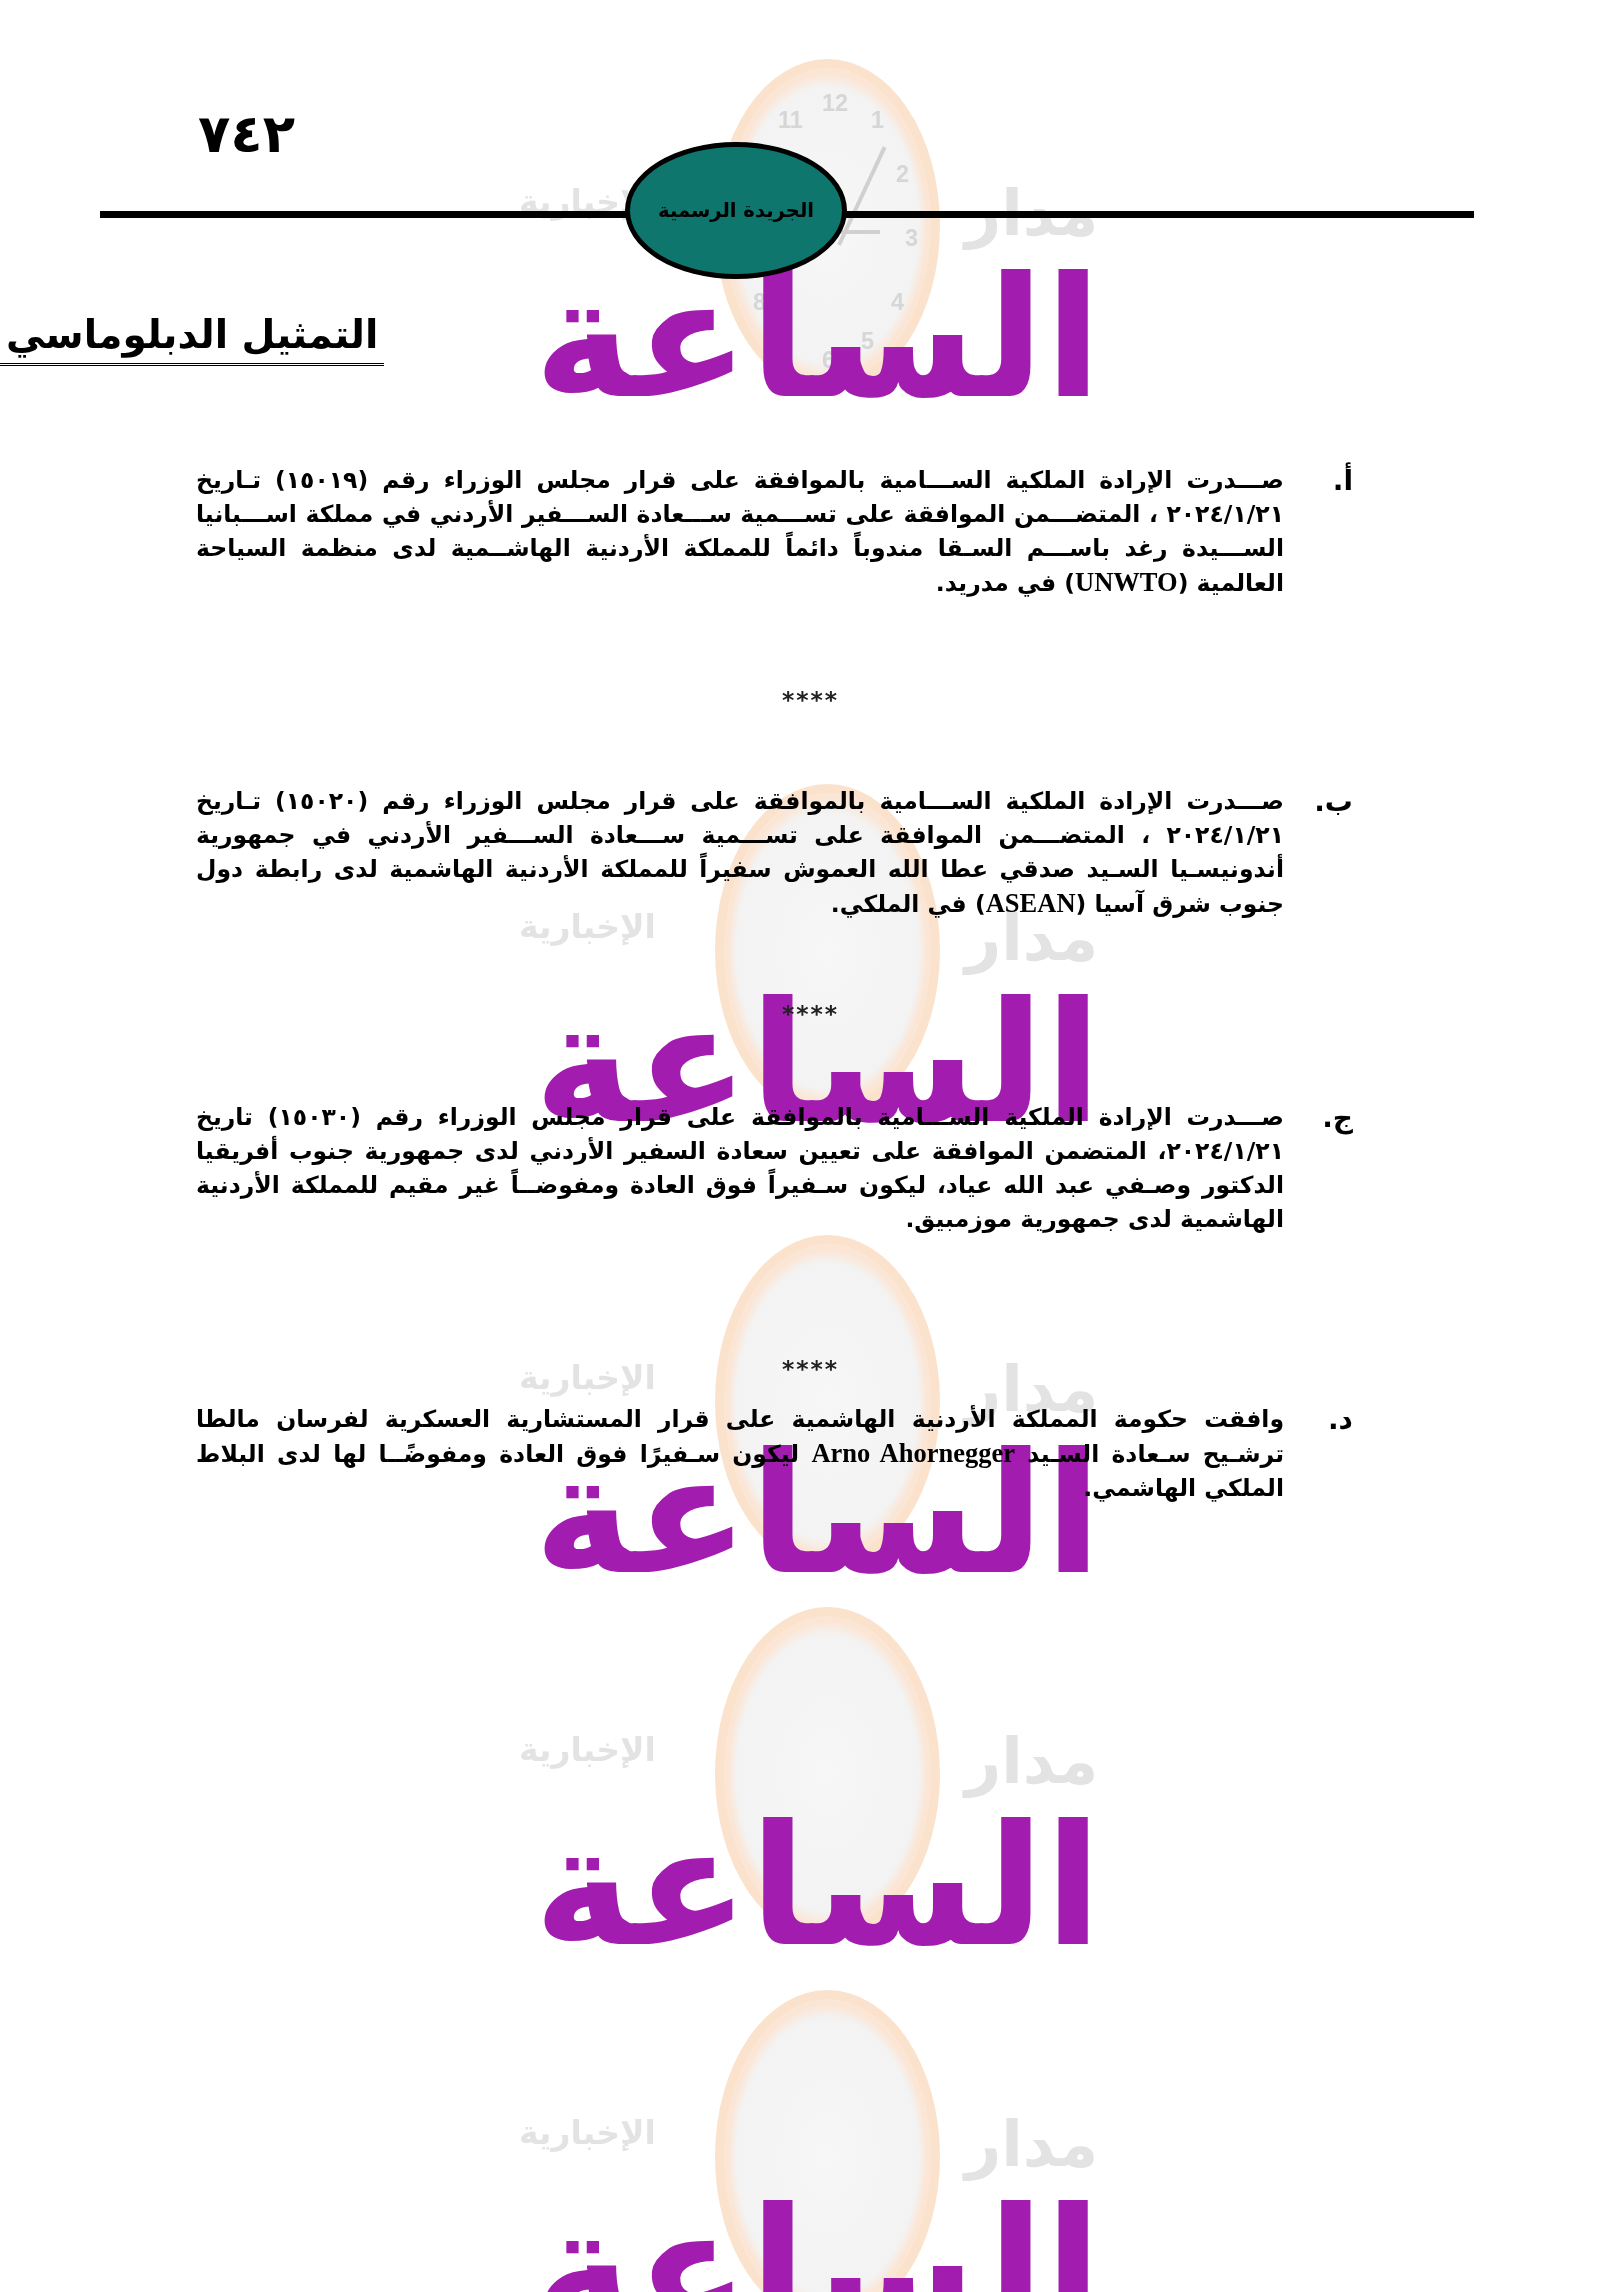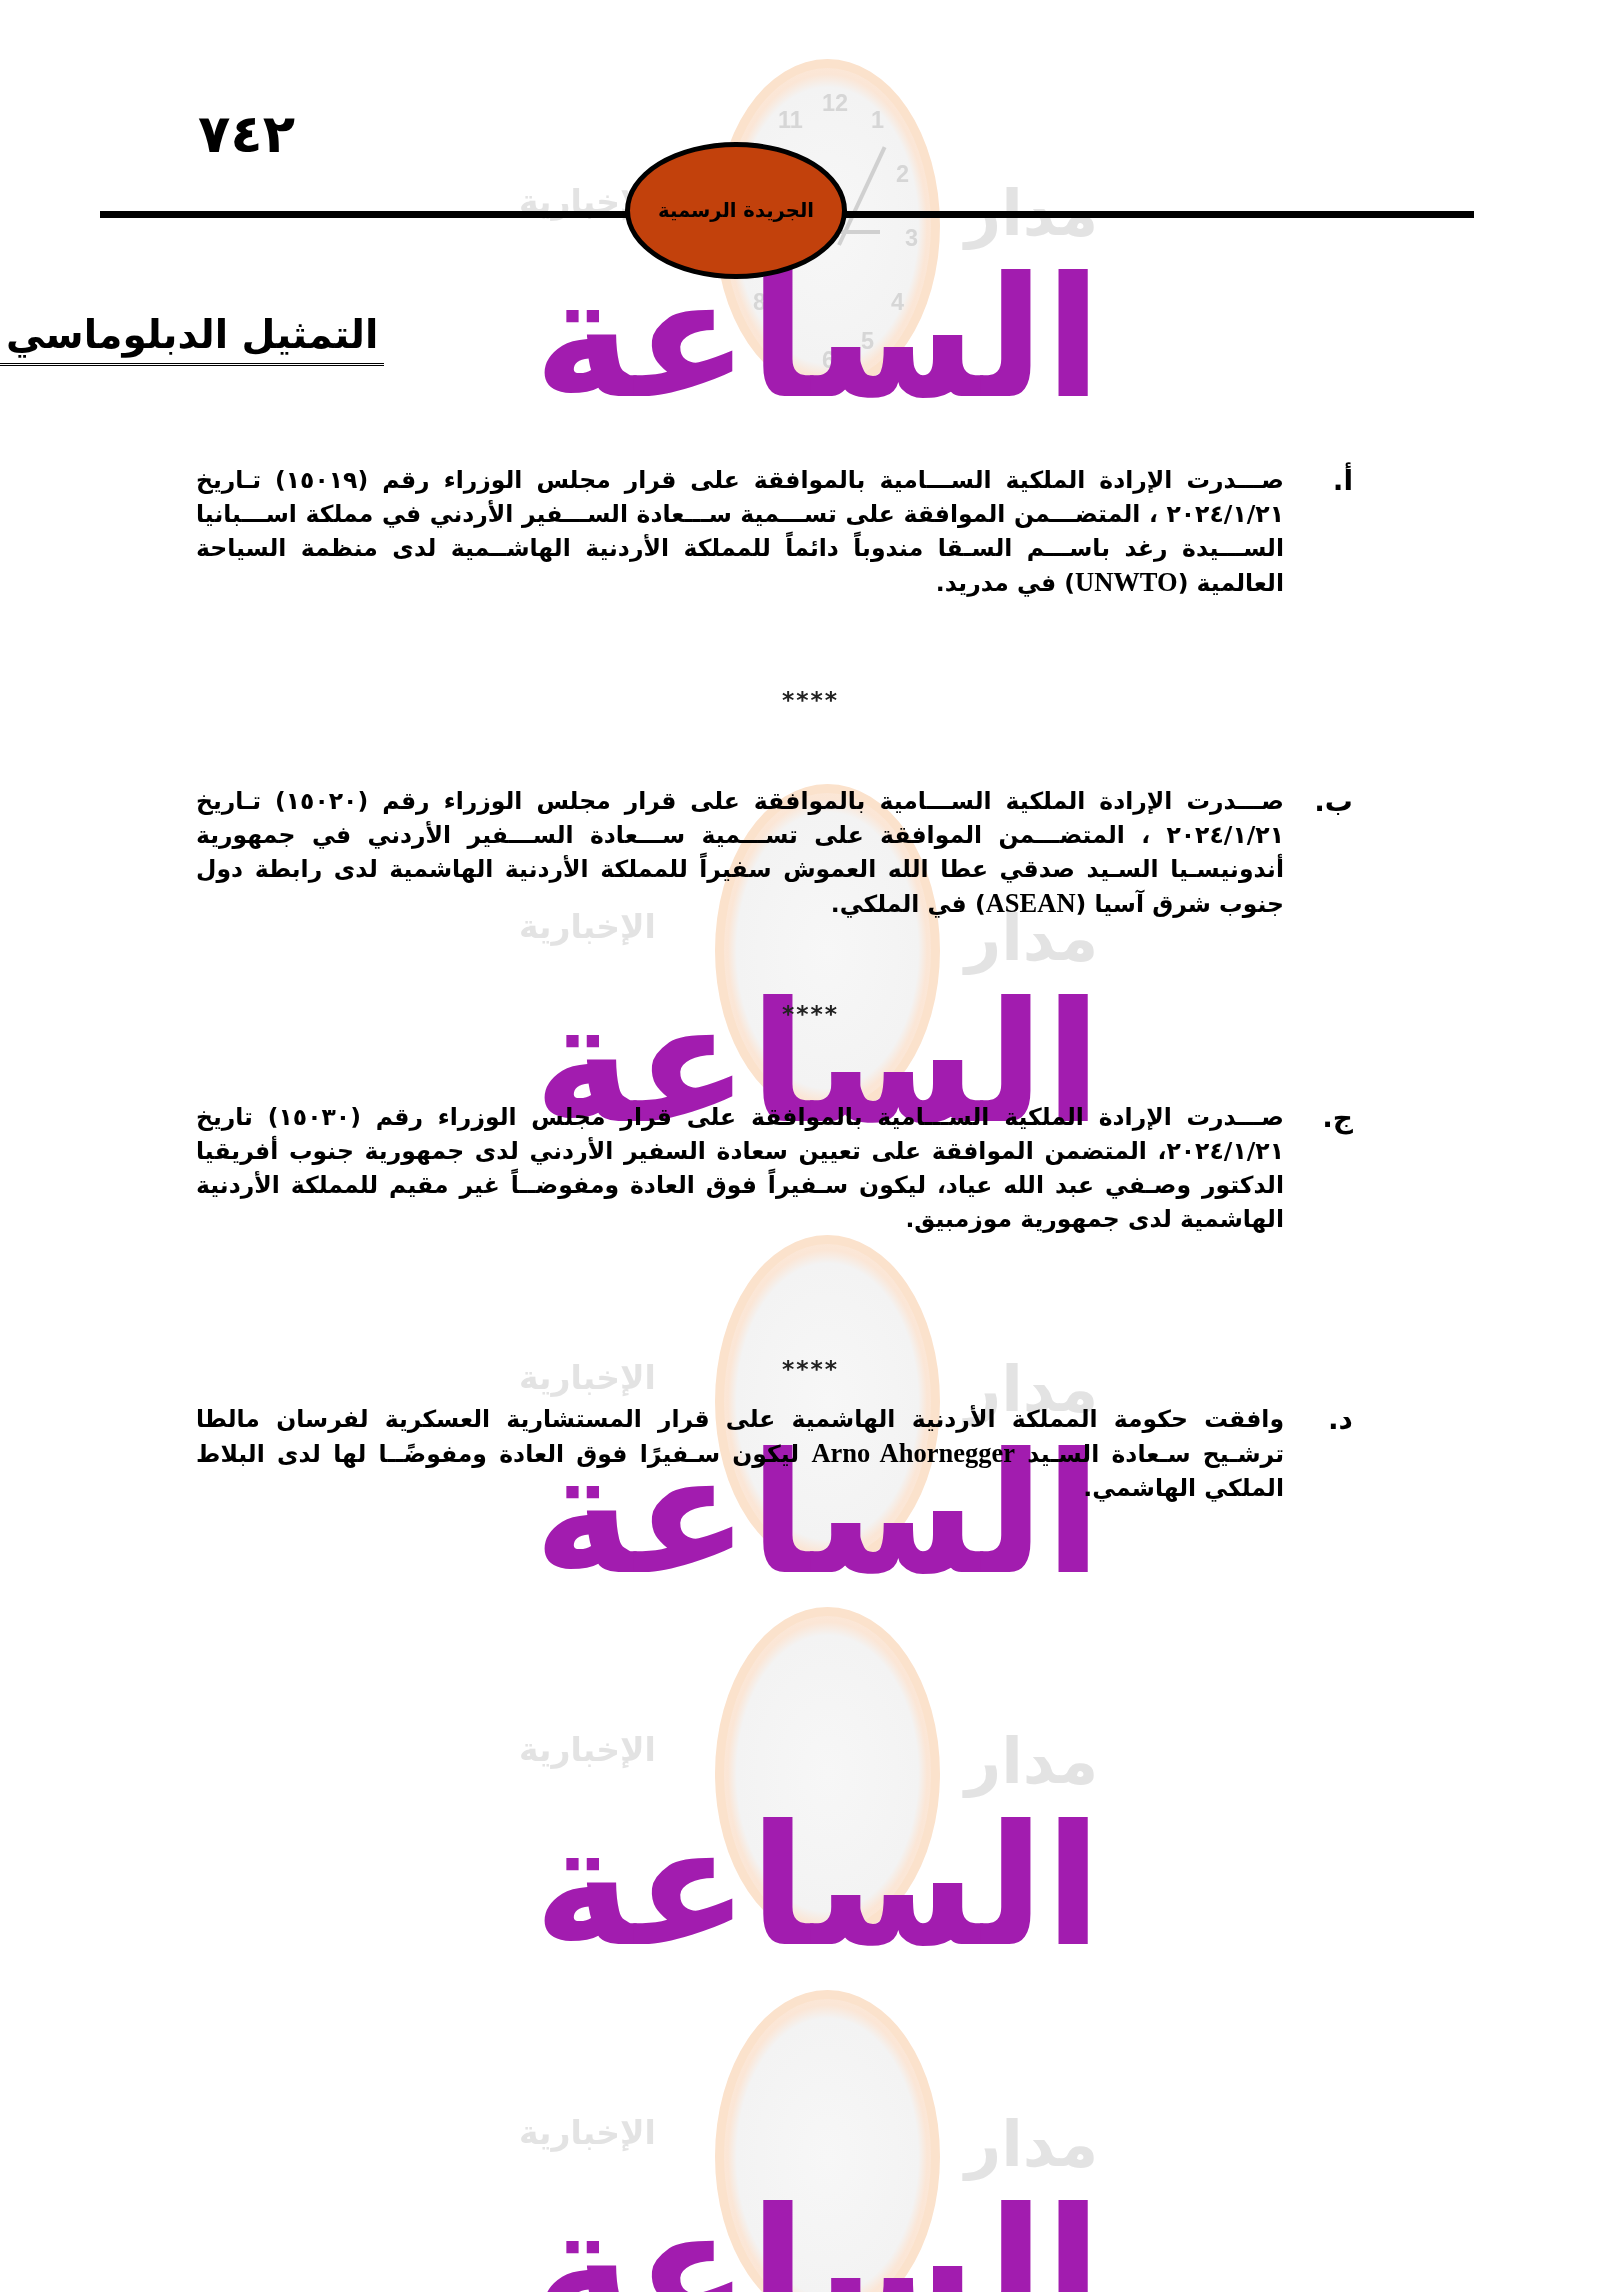--- a/index.html
+++ b/index.html
@@ -119,21 +119,21 @@
       z-index: 2;
     }
     .header-oval {
       position: absolute;
       left: 625px;
       top: 142px;
       width: 222px;
       height: 137px;
       border: 5.9px solid #000;
       border-radius: 50%;
-      background: #c2410c;
+      background: #0f766e;
       box-sizing: border-box;
       display: flex;
       align-items: center;
       justify-content: center;
       z-index: 3;
     }
     .header-oval span {
       font-family: "DejaVu Sans", sans-serif;
       font-size: 19.6px;
       font-weight: bold;

